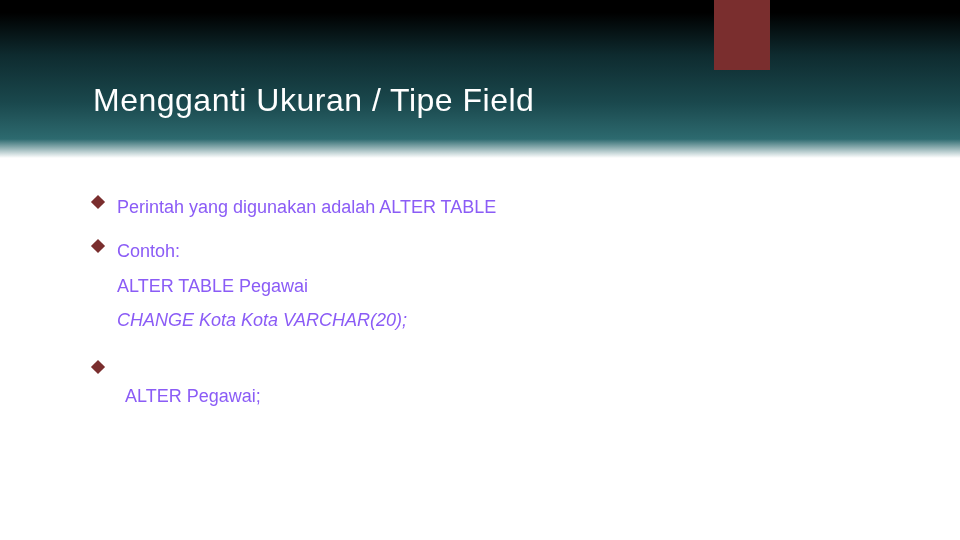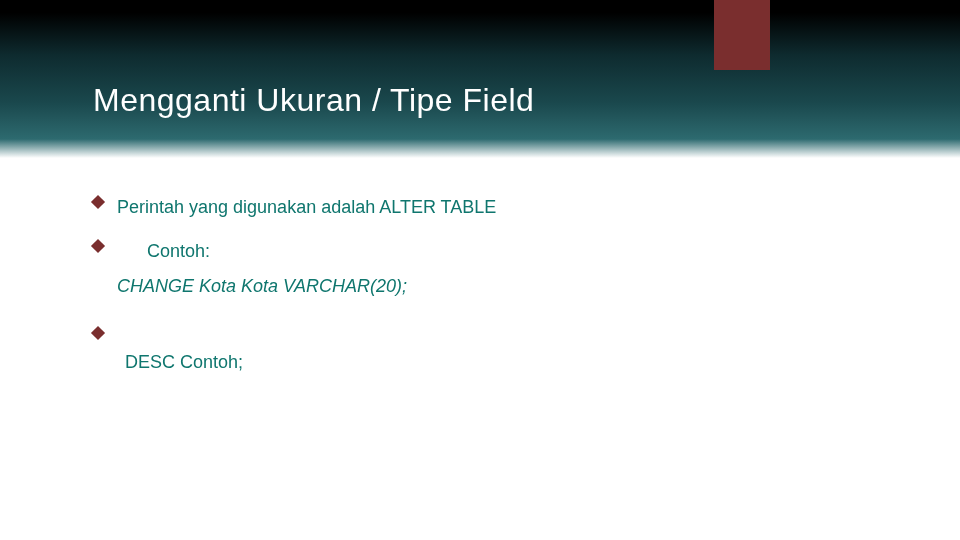--- a/index.html
+++ b/index.html
@@ -45,32 +45,31 @@
     left: 93px;
     font-size: 32px;
     color: #ffffff;
     letter-spacing: 0.5px;
   }
   .body {
     position: absolute;
     top: 195px;
     left: 93px;
     right: 60px;
-    color: #0f766e;
+    color: #8b5cf6;
     font-size: 18px;
     line-height: 1.35;
   }
   .bullet-line {
     display: flex;
     align-items: flex-start;
     margin-bottom: 20px;
   }
   .bullet-line.tight {
     margin-bottom: 10px;
-    gap: 30px;
   }
   .bullet-diamond {
     width: 0;
     height: 0;
     border: 6px solid transparent;
     position: relative;
     margin-top: 2px;
     margin-right: 12px;
   }
   .bullet-diamond::before {
@@ -111,23 +110,24 @@
     <div class="bullet-line">
       <span class="bullet-diamond"></span>
       <span>Perintah yang digunakan adalah ALTER TABLE</span>
     </div>
 
     <div class="bullet-line tight">
       <span class="bullet-diamond"></span>
       <span>Contoh:</span>
     </div>
 
+    <div class="plain-line">ALTER TABLE Pegawai</div>
     <div class="plain-line spaced">CHANGE Kota Kota VARCHAR(20);</div>
 
     <div class="bullet-line tight">
       <span class="bullet-diamond"></span>
     </div>
 
-    <div class="plain-line indent2">DESC Contoh;</div>
+    <div class="plain-line indent2">ALTER Pegawai;</div>
 
   </div>
 
 </div>
 
 </body></html>

